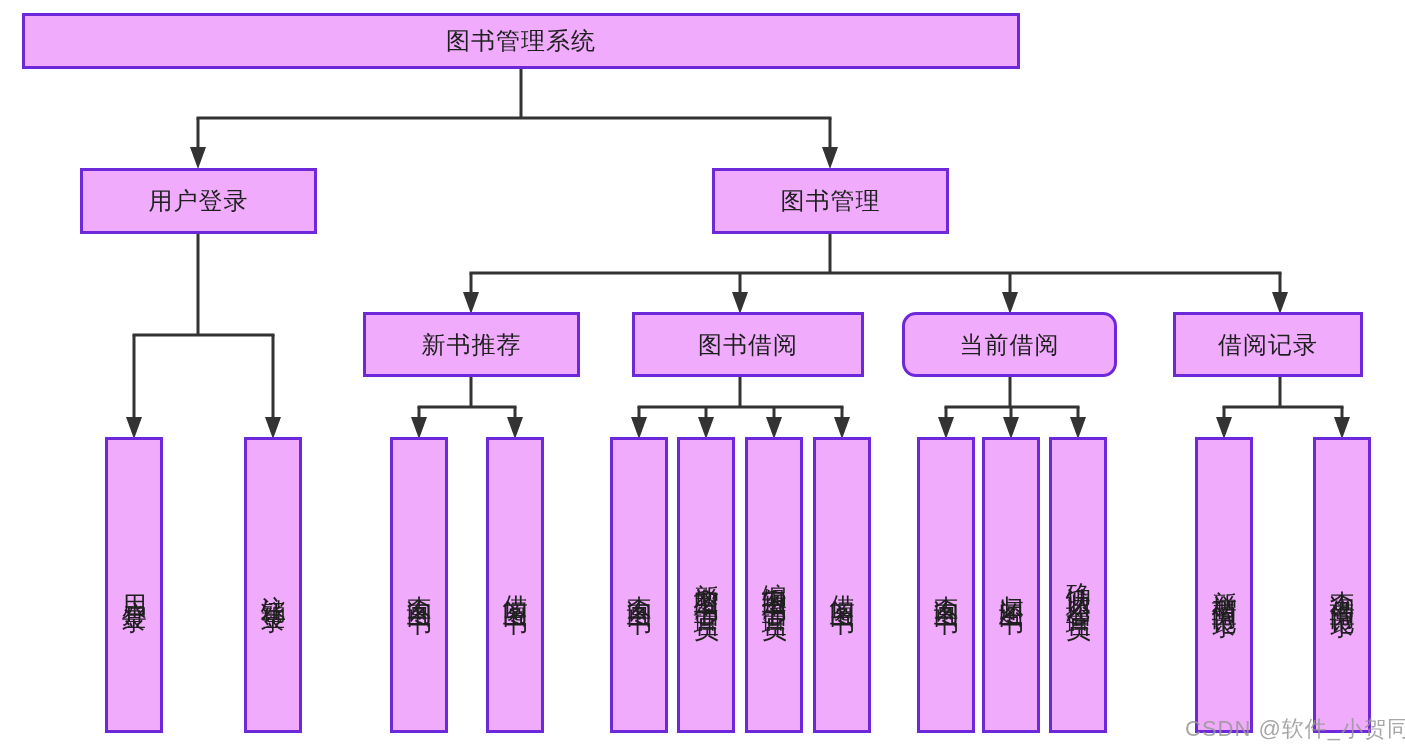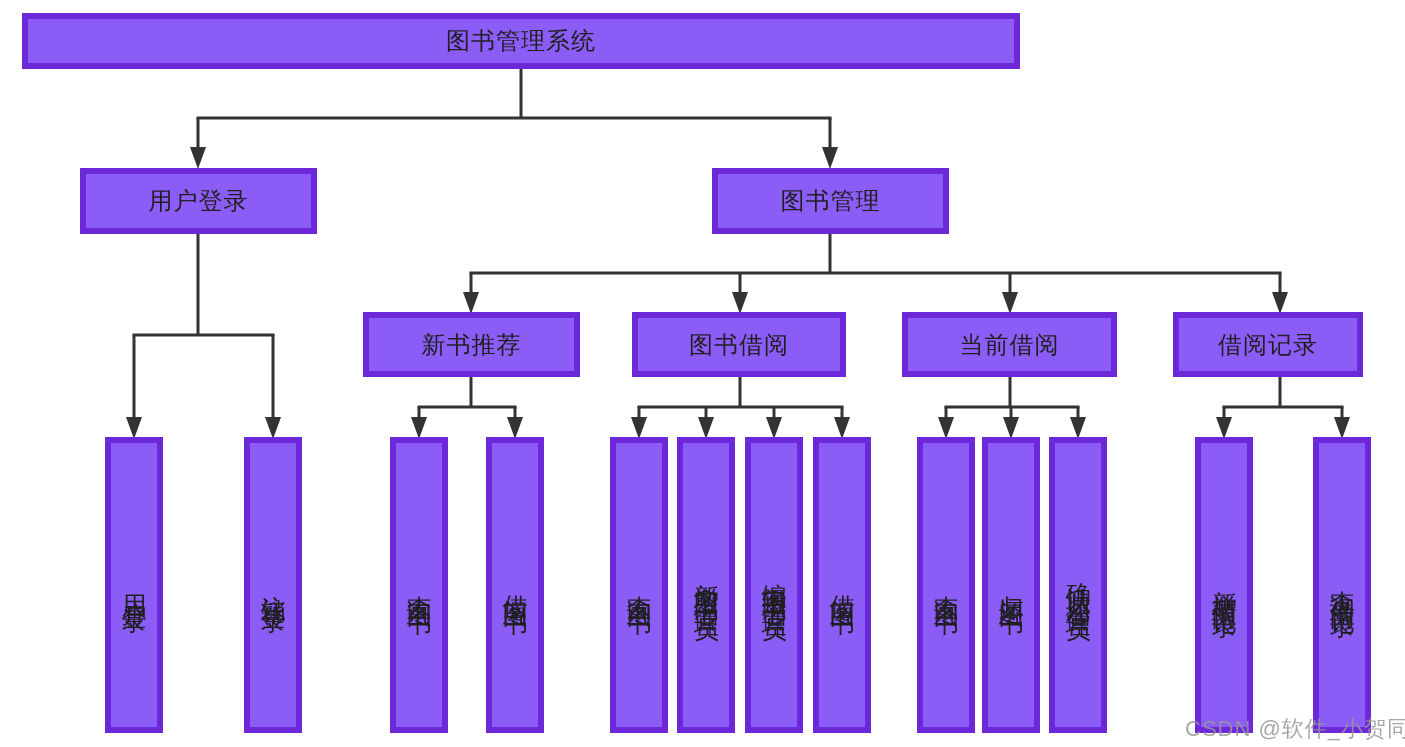--- a/index.html
+++ b/index.html
@@ -11,44 +11,44 @@
     overflow: hidden;
     font-family: "Liberation Sans", sans-serif;
   }
   .connector-layer { position: absolute; left: 0; top: 0; }
   .connector-layer path { stroke: #333333; stroke-width: 3; fill: none; }
   .connector-layer polygon { fill: #333333; stroke: none; }
 
   .node {
     position: absolute;
     box-sizing: border-box;
-    border: 6px solid #6d28d9;
-    background: #8b5cf6;
+    border: 3px solid #6d28d9;
+    background: #f0abfc;
     display: flex;
     align-items: center;
     justify-content: center;
     color: #1f1f1f;
   }
   .node.h { font-size: 24px; letter-spacing: 1px; }
   .node.v .label {
     writing-mode: vertical-rl;
     text-orientation: mixed;
     font-size: 25px;
     letter-spacing: 5px;
     line-height: 1.1;
     white-space: nowrap;
   }
 
   
   [data-name="node-root"]                        { left: 22px;   top: 13px;  width: 998px; height: 56px; }
   [data-name="node-user-login"]                  { left: 80px;   top: 168px; width: 237px; height: 66px; }
   [data-name="node-book-management"]             { left: 712px;  top: 168px; width: 237px; height: 66px; }
   [data-name="node-new-book-recommend"]          { left: 363px;  top: 312px; width: 217px; height: 65px; }
-  [data-name="node-book-borrowing"]              { left: 632px;  top: 312px; width: 214px; height: 65px; }
-  [data-name="node-current-borrowing"]           { left: 902px;  top: 312px; width: 215px; height: 65px; }
+  [data-name="node-book-borrowing"]              { left: 632px;  top: 312px; width: 232px; height: 65px; }
+  [data-name="node-current-borrowing"]           { left: 902px;  top: 312px; width: 215px; height: 65px; border-radius: 14px; }
   [data-name="node-borrowing-records"]           { left: 1173px; top: 312px; width: 190px; height: 65px; }
   [data-name="node-user-login-action"]           { left: 105px;  top: 437px; width: 58px;  height: 296px; }
   [data-name="node-logout-action"]               { left: 244px;  top: 437px; width: 58px;  height: 296px; }
   [data-name="node-recommend-query-books"]       { left: 390px;  top: 437px; width: 58px;  height: 296px; }
   [data-name="node-recommend-borrow-books"]      { left: 486px;  top: 437px; width: 58px;  height: 296px; }
   [data-name="node-borrowing-query-books"]       { left: 610px;  top: 437px; width: 58px;  height: 296px; }
   [data-name="node-borrowing-add-books-admin"]   { left: 677px;  top: 437px; width: 58px;  height: 296px; }
   [data-name="node-borrowing-edit-books-admin"]  { left: 745px;  top: 437px; width: 58px;  height: 296px; }
   [data-name="node-borrowing-borrow-books"]      { left: 813px;  top: 437px; width: 58px;  height: 296px; }
   [data-name="node-current-query-books"]         { left: 917px;  top: 437px; width: 58px;  height: 296px; }

